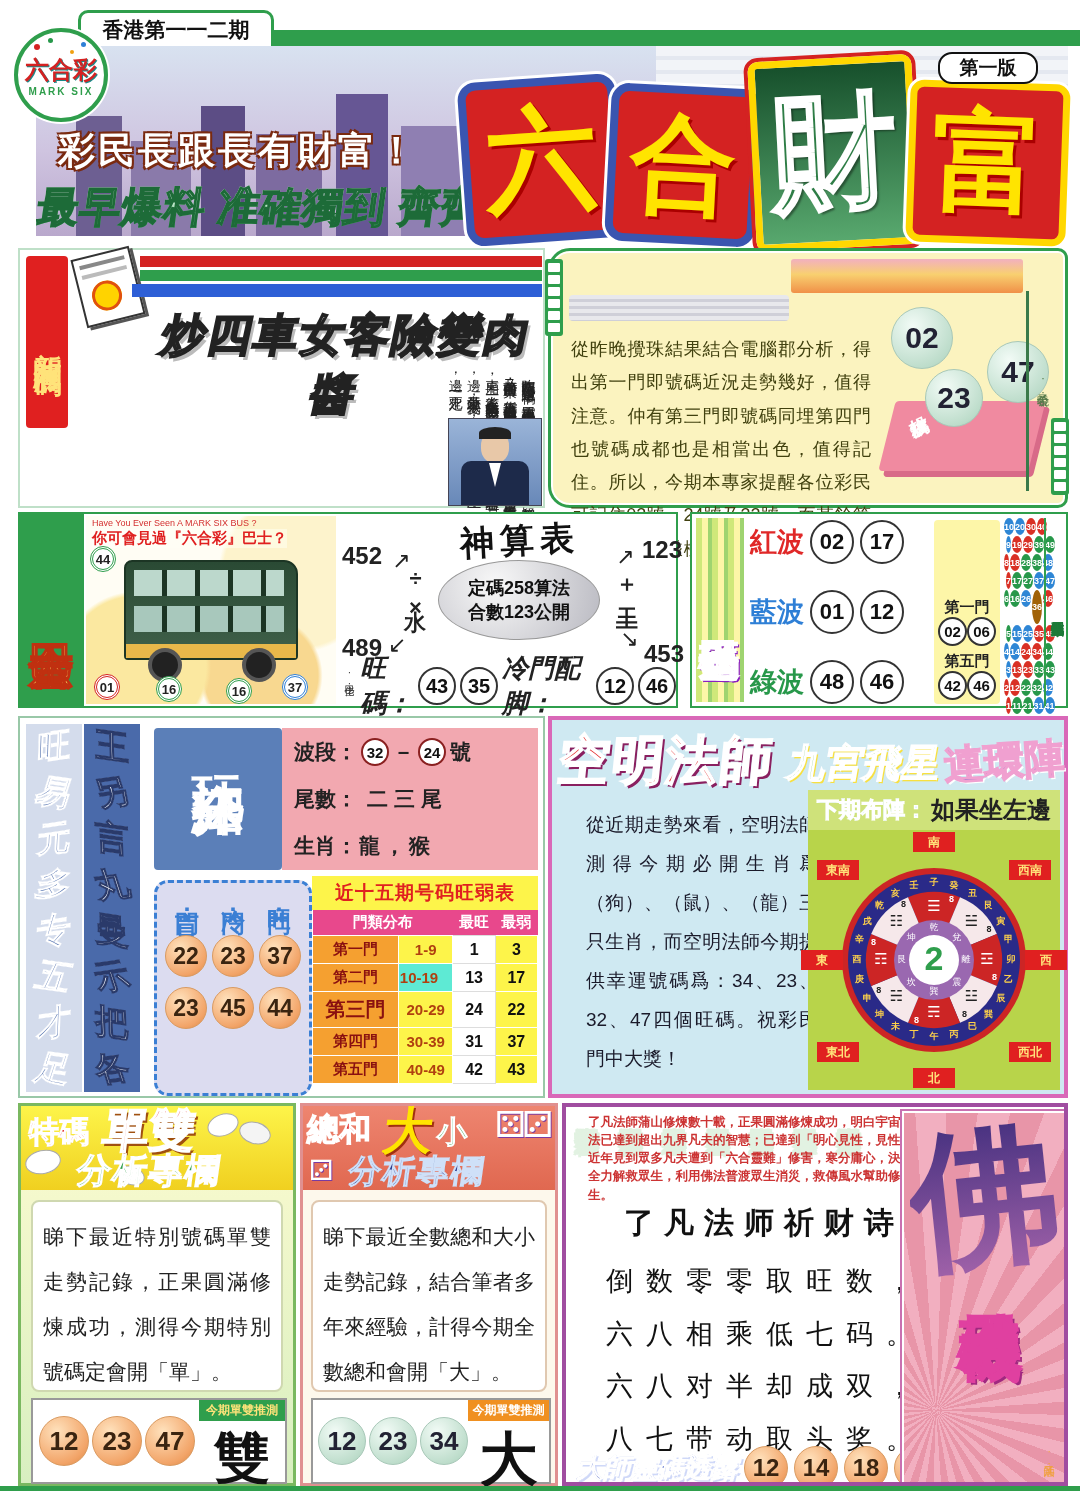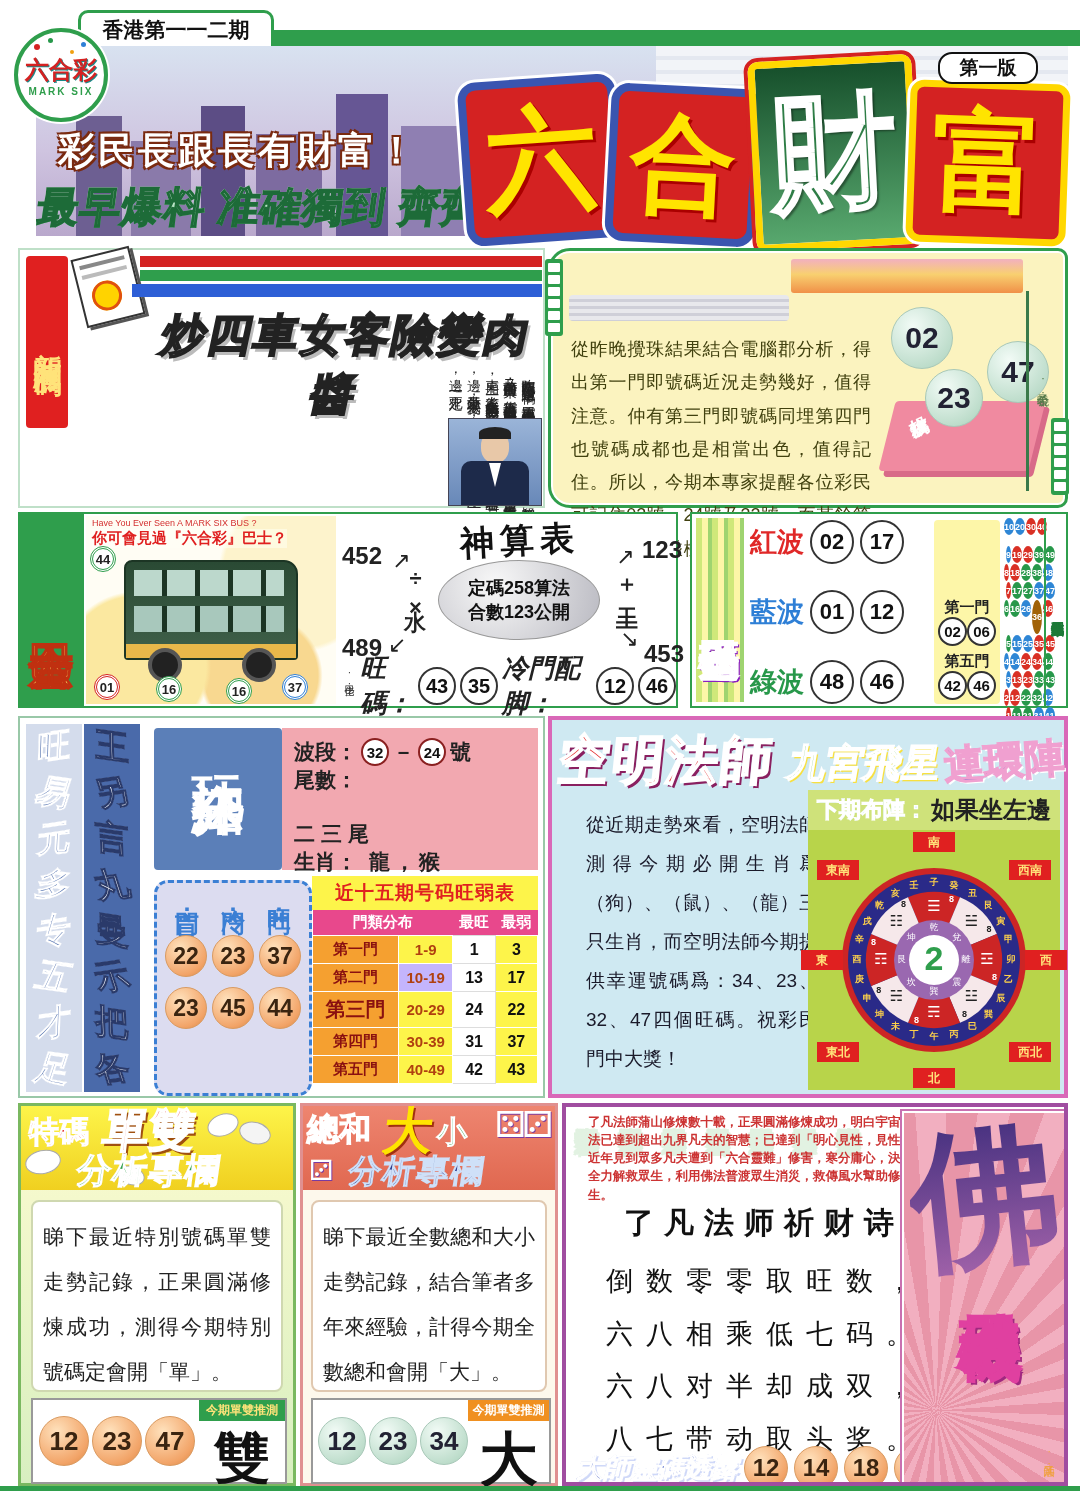--- a/index.html
+++ b/index.html
@@ -228,21 +228,21 @@
           <div style="display: flex; flex-direction: column; align-items: center; margin-top: 6px;">
             <span style="font-size: 15px; font-weight: bold; color: rgb(34, 34, 34);">第五門</span>
             <div style="display: flex;">
               <span class="ball ball-outline" style="width: 29px; height: 29px; font-size: 15px;">42</span>
               <span class="ball ball-outline" style="width: 29px; height: 29px; font-size: 15px;">46</span>
             </div>
           </div>
         </div>
     </div>
     <div id="grid-balls" class="abs" style="left:312px;top:4px;width:40px;height:188px;">
-        <div style="display: flex; gap: 1px; margin-left: 0px; margin-bottom: 11px;">
+        <div style="display: flex; gap: 1px; margin-left: 0px; margin-bottom: 1px;">
           <span class="gridball" style="width: 17px; height: 17px; font-size: 9px; background: rgb(46, 134, 213);">10</span>
           <span class="gridball" style="width: 17px; height: 17px; font-size: 9px; background: rgb(46, 134, 213);">20</span>
           <span class="gridball" style="width: 17px; height: 17px; font-size: 9px; background: rgb(217, 48, 37);">30</span>
           <span class="gridball" style="width: 17px; height: 17px; font-size: 9px; background: rgb(217, 48, 37);">40</span>
         </div>
         <div style="display: flex; gap: 1px; margin-left: 2px; margin-bottom: 1px;">
           <span class="gridball" style="width: 17px; height: 17px; font-size: 9px; background: rgb(46, 134, 213);">9</span>
           <span class="gridball" style="width: 17px; height: 17px; font-size: 9px; background: rgb(217, 48, 37);">19</span>
           <span class="gridball" style="width: 17px; height: 17px; font-size: 9px; background: rgb(217, 48, 37);">29</span>
           <span class="gridball" style="width: 17px; height: 17px; font-size: 9px; background: rgb(39, 152, 74);">39</span>
@@ -336,25 +336,25 @@
     </div>
     <div class="abs" style="left:262px;top:10px;width:256px;height:142px;background:#f2a8b0;padding:10px 12px;box-sizing:border-box;
                 display:flex;flex-direction:column;justify-content:space-between;font-size:21px;font-weight:bold;color:#222;">
       <div style="display:flex;align-items:center;gap:4px;">
         <span>波段：</span>
         <span class="ball ball-outline" style="width:28px;height:28px;font-size:15px;border-color:#8a2020;">32</span>
         <span>－</span>
         <span class="ball ball-outline" style="width:28px;height:28px;font-size:15px;border-color:#8a2020;">24</span>
         <span>號</span>
       </div>
-      <div style="display:flex;gap:26px;flex-direction:column;">
+      <div style="display:flex;gap:10px;">
         <span>尾數：</span>
         <span style="letter-spacing:6px;">二三尾</span>
       </div>
-      <div style="display:flex;gap:12px;">
+      <div style="display:flex;gap:2px;">
         <span>生肖：</span>
         <span style="letter-spacing:4px;">龍，猴</span>
       </div>
     </div>
     <div class="abs" style="left:134px;top:162px;width:152px;height:210px;background:#dcdcf0;border:3px dashed #3b7fd4;border-radius:14px;
                 display:flex;flex-direction:column;align-items:center;">
       <div id="door-headers" style="display:flex;gap:14px;margin-top:8px;">
           <div style="writing-mode: vertical-rl; text-orientation: upright; font-size: 24px; font-weight: 900; color: rgb(59, 127, 212); letter-spacing: 2px;">盲門：</div>
           <div style="writing-mode: vertical-rl; text-orientation: upright; font-size: 24px; font-weight: 900; color: rgb(59, 127, 212); letter-spacing: 2px;">冷門：</div>
           <div style="writing-mode: vertical-rl; text-orientation: upright; font-size: 24px; font-weight: 900; color: rgb(59, 127, 212); letter-spacing: 2px;">旺門：</div>
@@ -382,21 +382,21 @@
         </thead>
         <tbody id="weak-table-body">
             <tr>
               <td style="background: rgb(245, 160, 48); color: rgb(138, 16, 16); font-weight: 900; text-align: center; padding: 4px 2px; border: 1px solid rgb(255, 255, 255); font-size: 15px;">第一門</td>
               <td style="background: rgb(253, 244, 74); color: rgb(176, 64, 16); font-weight: 900; text-align: center; border: 1px solid rgb(255, 255, 255); font-size: 15px;">1-9</td>
               <td style="background: rgb(255, 255, 255); color: rgb(17, 17, 17); font-weight: bold; text-align: center; border: 1px solid rgb(221, 221, 221); font-size: 16px;">1</td>
               <td style="background: rgb(253, 244, 74); color: rgb(17, 17, 17); font-weight: bold; text-align: center; border: 1px solid rgb(255, 255, 255); font-size: 16px;">3</td>
             </tr>
             <tr>
               <td style="background: rgb(245, 160, 48); color: rgb(138, 16, 16); font-weight: 900; text-align: center; padding: 4px 2px; border: 1px solid rgb(255, 255, 255); font-size: 15px;">第二門</td>
-              <td style="background: #c4b5fd; color: rgb(176, 64, 16); font-weight: 900; text-align: center; border: 1px solid rgb(255, 255, 255); font-size: 15px;">10-19</td>
+              <td style="background: #5eead4; color: rgb(176, 64, 16); font-weight: 900; text-align: left; border: 1px solid rgb(255, 255, 255); font-size: 15px;">10-19</td>
               <td style="background: rgb(255, 255, 255); color: rgb(17, 17, 17); font-weight: bold; text-align: center; border: 1px solid rgb(221, 221, 221); font-size: 16px;">13</td>
               <td style="background: rgb(253, 244, 74); color: rgb(17, 17, 17); font-weight: bold; text-align: center; border: 1px solid rgb(255, 255, 255); font-size: 16px;">17</td>
             </tr>
             <tr>
               <td style="background: rgb(245, 160, 48); color: rgb(138, 16, 16); font-weight: 900; text-align: center; padding: 4px 2px; border: 1px solid rgb(255, 255, 255); font-size: 20px;">第三門</td>
               <td style="background: rgb(253, 244, 74); color: rgb(176, 64, 16); font-weight: 900; text-align: center; border: 1px solid rgb(255, 255, 255); font-size: 15px;">20-29</td>
               <td style="background: rgb(255, 255, 255); color: rgb(17, 17, 17); font-weight: bold; text-align: center; border: 1px solid rgb(221, 221, 221); font-size: 16px;">24</td>
               <td style="background: rgb(253, 244, 74); color: rgb(17, 17, 17); font-weight: bold; text-align: center; border: 1px solid rgb(255, 255, 255); font-size: 16px;">22</td>
             </tr>
             <tr>

